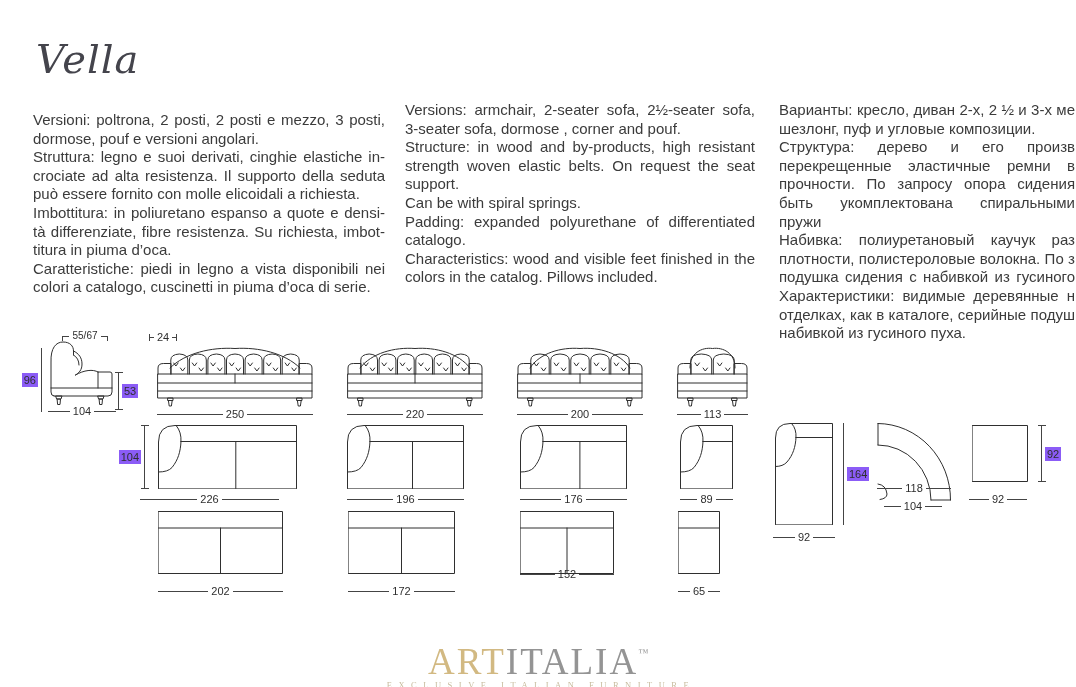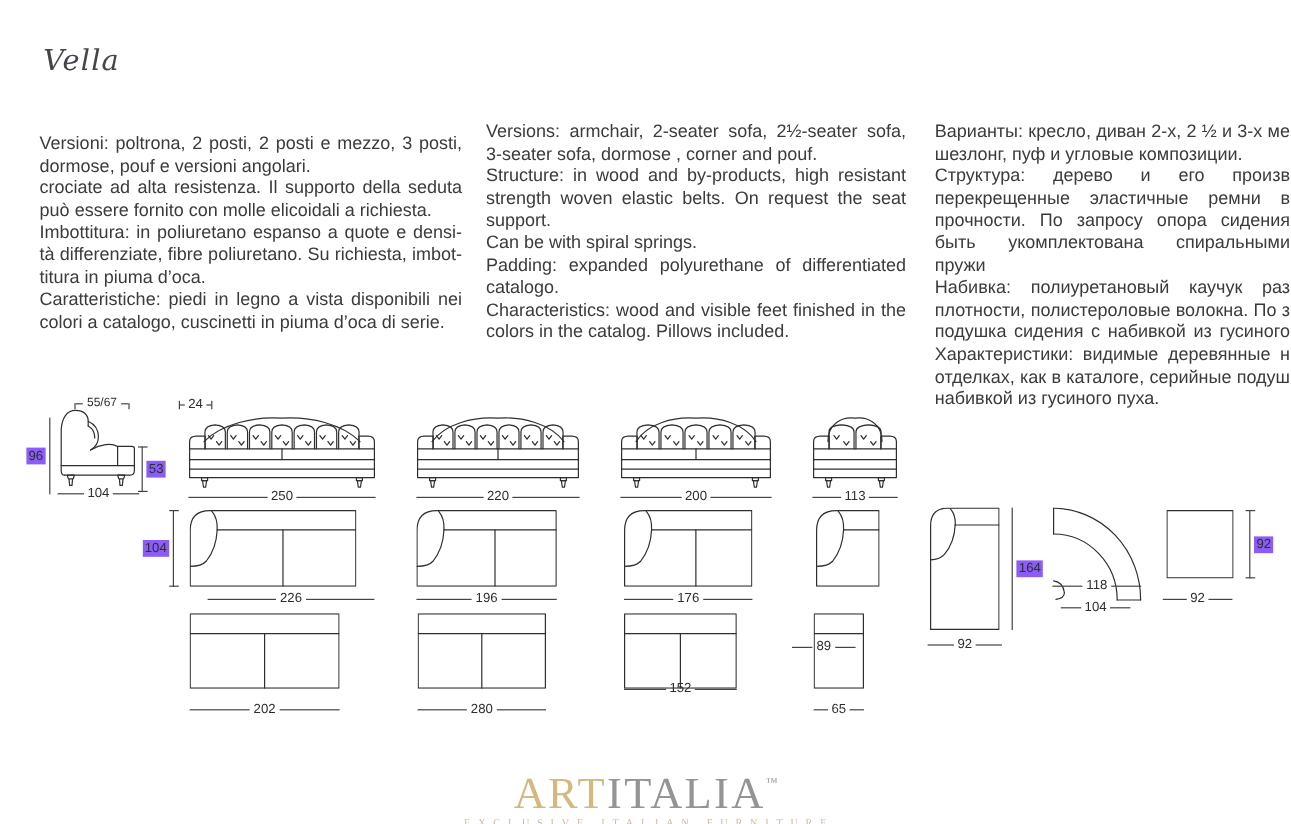--- a/index.html
+++ b/index.html
@@ -1,20 +1,20 @@
 <!DOCTYPE html>
 <html style="--text-color: #3b3b3b; --line-color: #2f2f2f; --logo-art: #d2b982; --logo-italia: #949494; --logo-tagline: #c8bc9e;"><head>
 <meta charset="utf-8">
 <style>
   html,body{margin:0;padding:0;background:#fff;}
   .page{position:relative;width:1076px;height:687px;background:#fff;overflow:hidden;
         font-family:"Liberation Sans", sans-serif;color:var(--text-color,#3b3b3b);}
   
   .title{position:absolute;left:36px;top:36px;font-family:"DejaVu Serif",serif;
-         font-style:italic;font-size:24px;color:#44444c;letter-spacing:1px;}
+         font-style:italic;font-size:40px;color:#44444c;letter-spacing:1px;}
   
   .col{position:absolute;top:101px;font-size:15px;line-height:18.6px;}
   .tline{text-align:justify;text-align-last:justify;white-space:normal;}
   .tline.flush{text-align-last:left;}
   
   .draw{position:absolute;}
   .draw path,.draw rect,.draw line{fill:none;stroke:var(--line-color,#2f2f2f);
         stroke-width:1;stroke-linecap:round;stroke-linejoin:round;}
   
   .hdim{position:absolute;display:flex;align-items:center;height:12px;}
@@ -46,24 +46,25 @@
 <body>
 
 <div class="page">
 
   <div class="title">Vella</div>
 
   <div class="col" style="left:33px;width:352px;margin-top:10px;">
 
   <div class="tline">Versioni: poltrona, 2 posti, 2 posti e mezzo, 3 posti,</div>
       <div class="tline flush">dormose, pouf e versioni angolari.</div>
+      <div class="tline">Struttura: legno e suoi derivati, cinghie elastiche in-</div>
       <div class="tline">crociate ad alta resistenza. Il supporto della seduta</div>
       <div class="tline flush">può essere fornito con molle elicoidali a richiesta.</div>
       <div class="tline">Imbottitura: in poliuretano espanso a quote e densi-</div>
-      <div class="tline">tà differenziate, fibre poliuretano. Su richiesta, imbot-</div>
+      <div class="tline">tà differenziate, fibre resistenza. Su richiesta, imbot-</div>
       <div class="tline flush">titura in piuma d’oca.</div>
       <div class="tline">Caratteristiche: piedi in legno a vista disponibili nei</div>
       <div class="tline flush">colori a catalogo, cuscinetti in piuma d’oca di serie.</div>
     </div>
   <div class="col" style="left:405px;width:350px;">
 
   <div class="tline">Versions: armchair, 2-seater sofa, 2½-seater sofa,</div>
       <div class="tline flush">3-seater sofa, dormose , corner and pouf.</div>
       <div class="tline">Structure: in wood and by-products, high resistant</div>
       <div class="tline">strength woven elastic belts. On request the seat</div>
@@ -323,36 +324,36 @@
   <div class="hdim" style="left:677px;top:408px;width:71px;">
     <span class="hline"></span>
       <span class="dnum">113</span>
       <span class="hline"></span>
   </div>
 
   <div class="vdim ticks" style="left:144px;top:425px;height:64px;">
     <span class="vline"></span>
       <span class="dnum side-left">104</span>
   </div>
-  <div class="hdim" style="left:173px;top:493px;width:139px;">
+  <div class="hdim" style="left:140px;top:493px;width:139px;">
     <span class="hline"></span>
       <span class="dnum">226</span>
       <span class="hline"></span>
   </div>
   <div class="hdim" style="left:347px;top:493px;width:117px;">
     <span class="hline"></span>
       <span class="dnum">196</span>
       <span class="hline"></span>
   </div>
   <div class="hdim" style="left:520px;top:493px;width:107px;">
     <span class="hline"></span>
       <span class="dnum">176</span>
       <span class="hline"></span>
   </div>
-  <div class="hdim" style="left:660px;top:493px;width:53px;margin-top:40px;">
+  <div class="hdim" style="left:680px;top:493px;width:53px;">
     <span class="hline"></span>
       <span class="dnum">89</span>
       <span class="hline"></span>
   </div>
 
   <div class="vdim" style="left:843px;top:423px;height:102px;">
     <span class="vline"></span>
       <span class="dnum side-right">164</span>
   </div>
   <div class="hdim" style="left:773px;top:531px;width:62px;">
@@ -380,21 +381,21 @@
       <span class="hline"></span>
   </div>
 
   <div class="hdim" style="left:158px;top:585px;width:125px;">
     <span class="hline"></span>
       <span class="dnum">202</span>
       <span class="hline"></span>
   </div>
   <div class="hdim" style="left:348px;top:585px;width:107px;">
     <span class="hline"></span>
-      <span class="dnum">280</span>
+      <span class="dnum">172</span>
       <span class="hline"></span>
   </div>
   <div class="hdim" style="left:520px;top:568px;width:94px;">
     <span class="hline"></span>
       <span class="dnum">152</span>
       <span class="hline"></span>
   </div>
   <div class="hdim" style="left:678px;top:585px;width:42px;">
     <span class="hline"></span>
       <span class="dnum">65</span>

